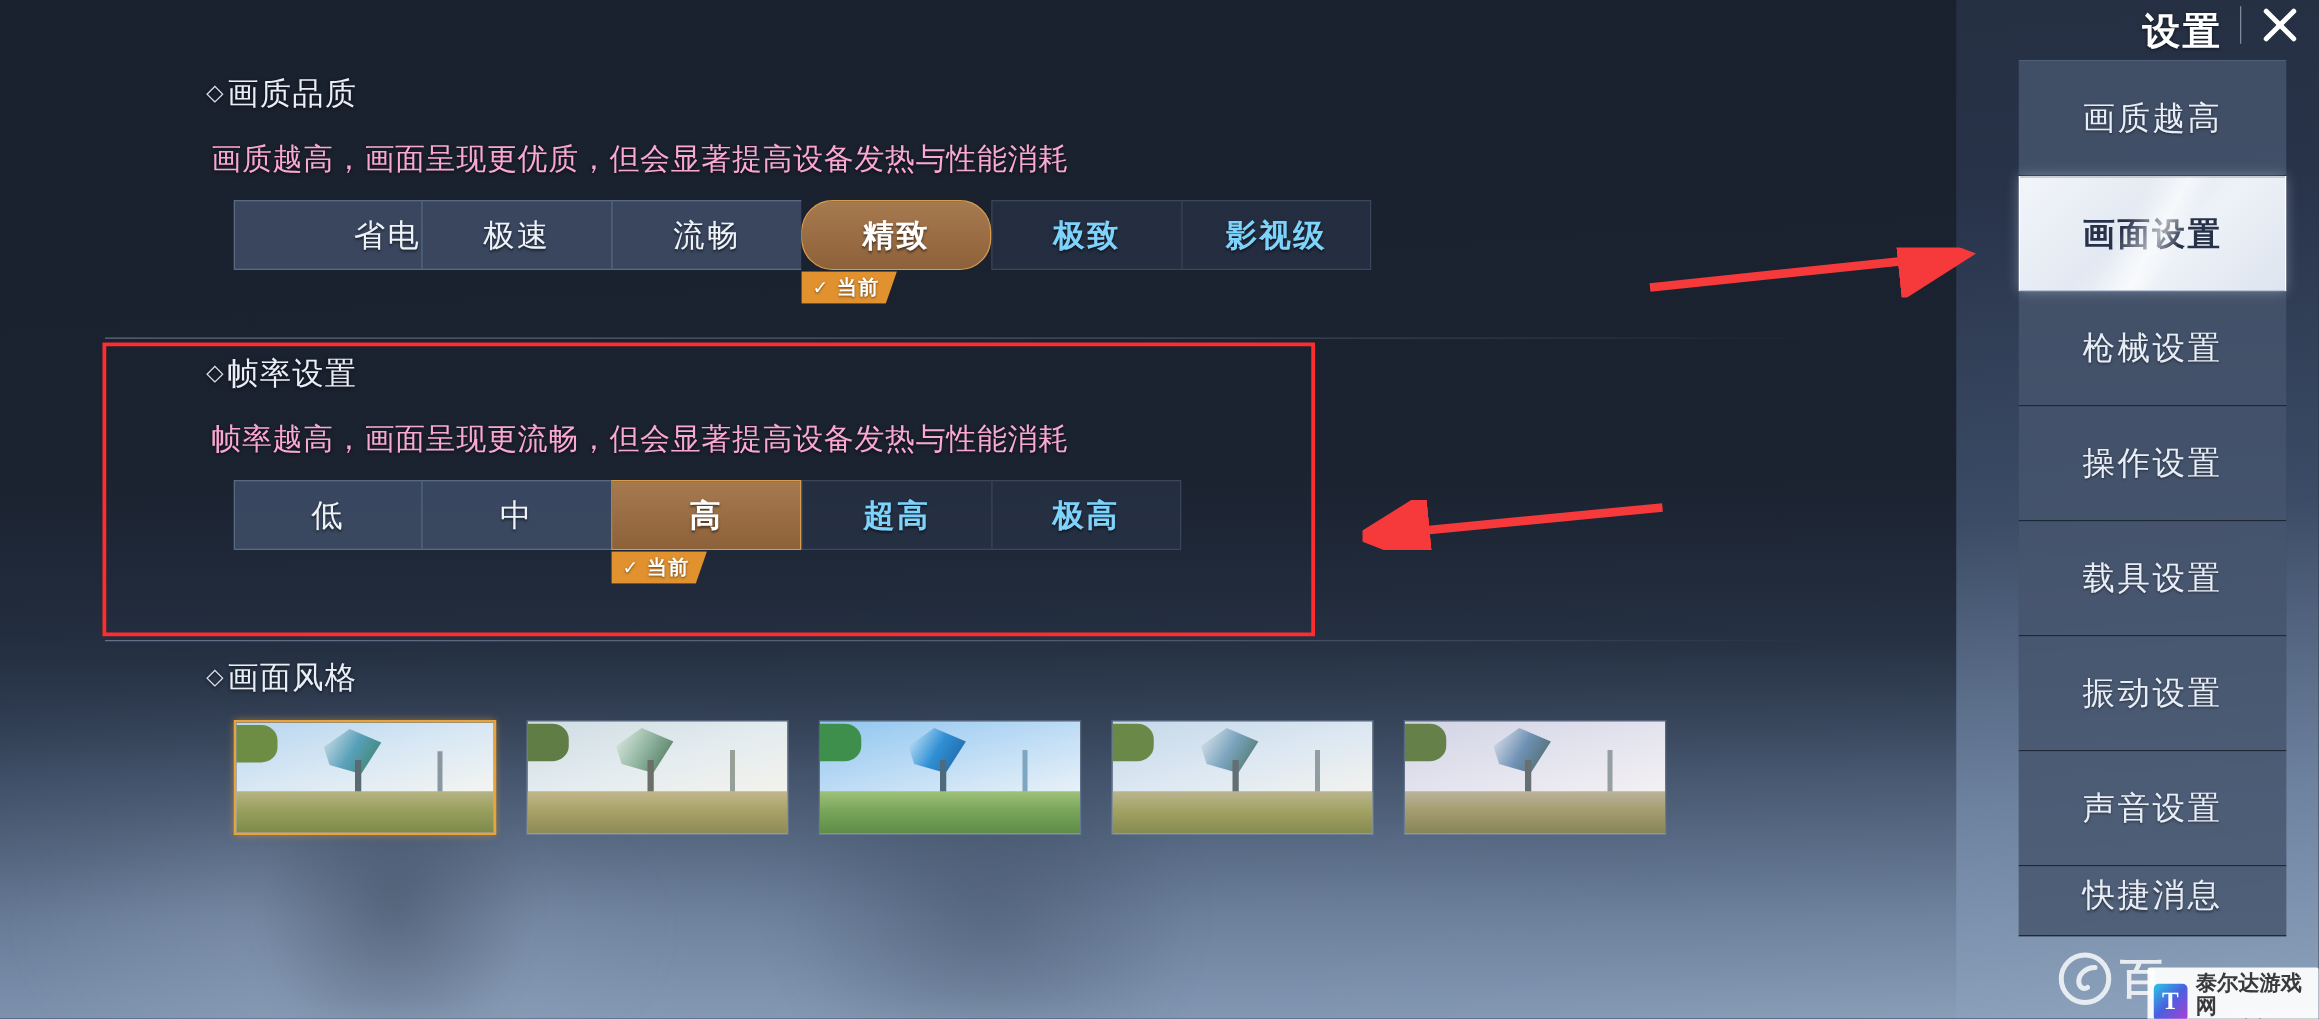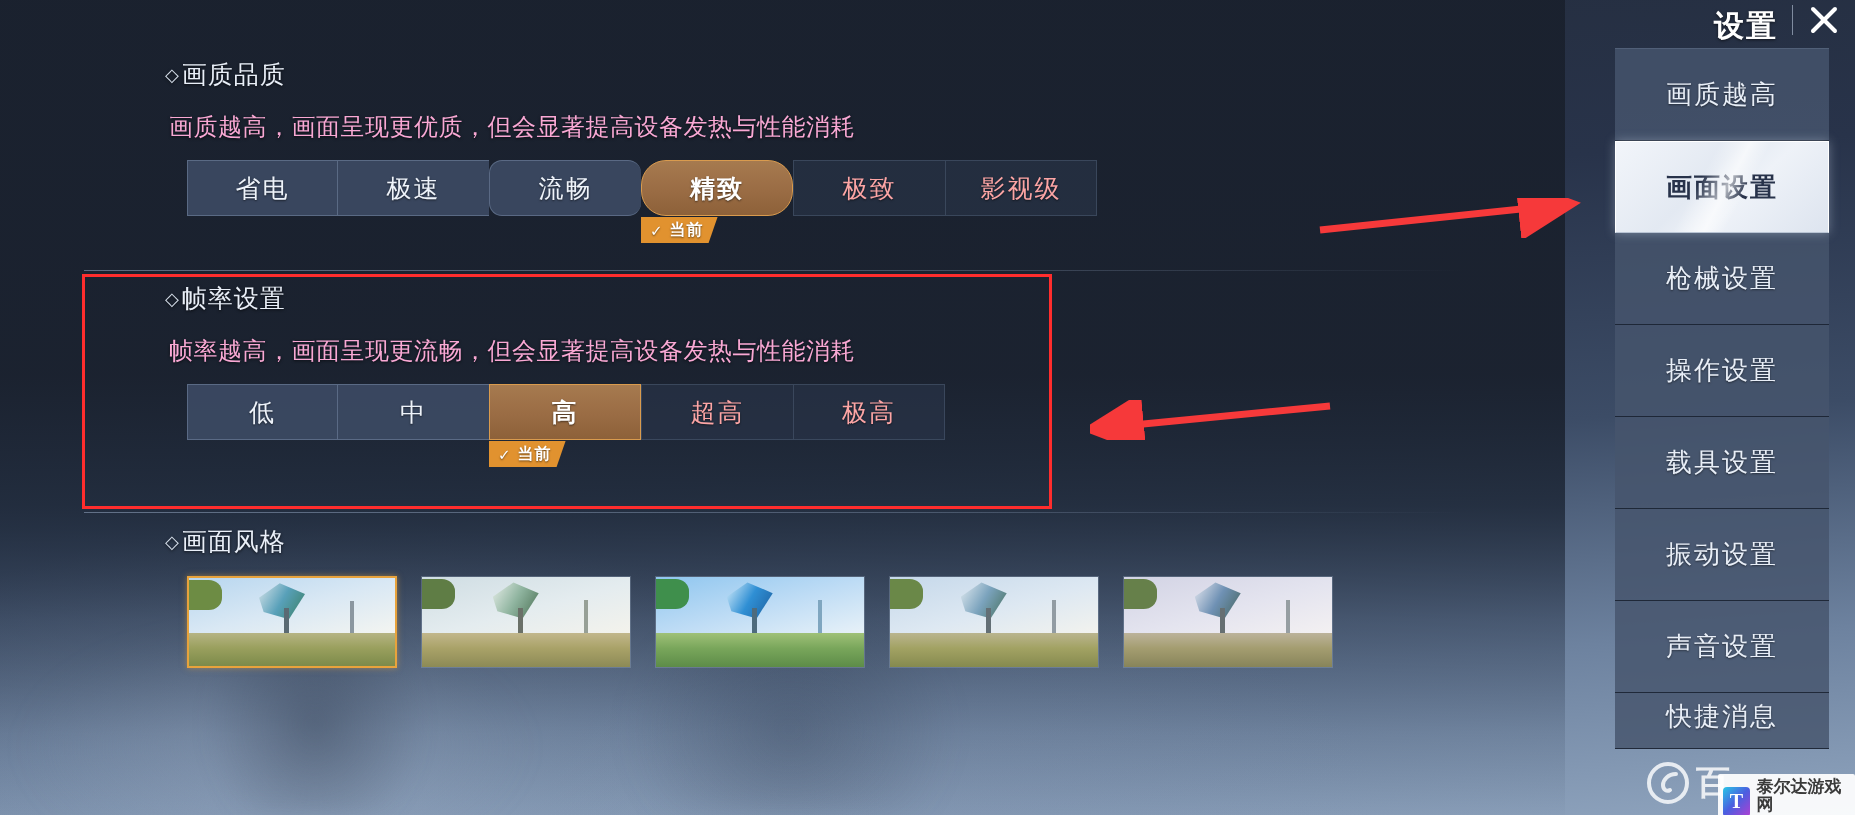--- a/index.html
+++ b/index.html
@@ -117,22 +117,23 @@
     font-size:25px; letter-spacing:2px; cursor:pointer; position:relative;
     border:1px solid rgba(140,160,190,.40);
     border-right:none;
     background:rgba(60,74,99,.92);
     color:#eef3fa;
     text-shadow:0 1px 2px rgba(0,0,0,.55);
   }
   .opt:last-child { border-right:1px solid rgba(140,160,190,.40); }
   .opt.disabled {
     background:rgba(42,54,74,.62);
-    color:#fca5a5;
+    color:#7dd3fc;
     border-color:rgba(110,128,155,.30);
+    font-weight:bold;
   }
   .opt.selected {
     background:linear-gradient(180deg,#a67a4f 0%,#9a6c44 55%,#8d6139 100%);
     border:1px solid #d99b4e;
     color:#ffffff; font-weight:bold;
     z-index:3;
   }
   .badge {
     position:absolute; left:-1px; top:56px;
     height:26px; padding:0 14px 0 9px;
@@ -252,27 +253,27 @@
 
   <div class="content">
 
     <div class="section" style="top:58px;">
       <div class="sec-title">
         <span class="diamond">◇</span>
         <span>画质品质</span>
       </div>
       <div class="sec-desc">画质越高，画面呈现更优质，但会显著提高设备发热与性能消耗</div>
       <div class="opt-row">
-        <div class="opt" style="width:150px;">
+        <div class="opt" style="width:150px;justify-content:flex-end;">
           <span>省电</span>
           </div>
         <div class="opt" style="width:152px;">
           <span>极速</span>
           </div>
-        <div class="opt" style="width:152px;border-radius:13px;">
+        <div class="opt" style="width:152px;">
           <span>流畅</span>
           </div>
         <div class="opt selected" style="width:152px;border-radius:25px;">
           <span>精致</span>
           <div class="badge">
             <span class="chk">✓</span>
             <span>当前</span>
           </div>
         </div>
         <div class="opt disabled" style="width:152px;">

